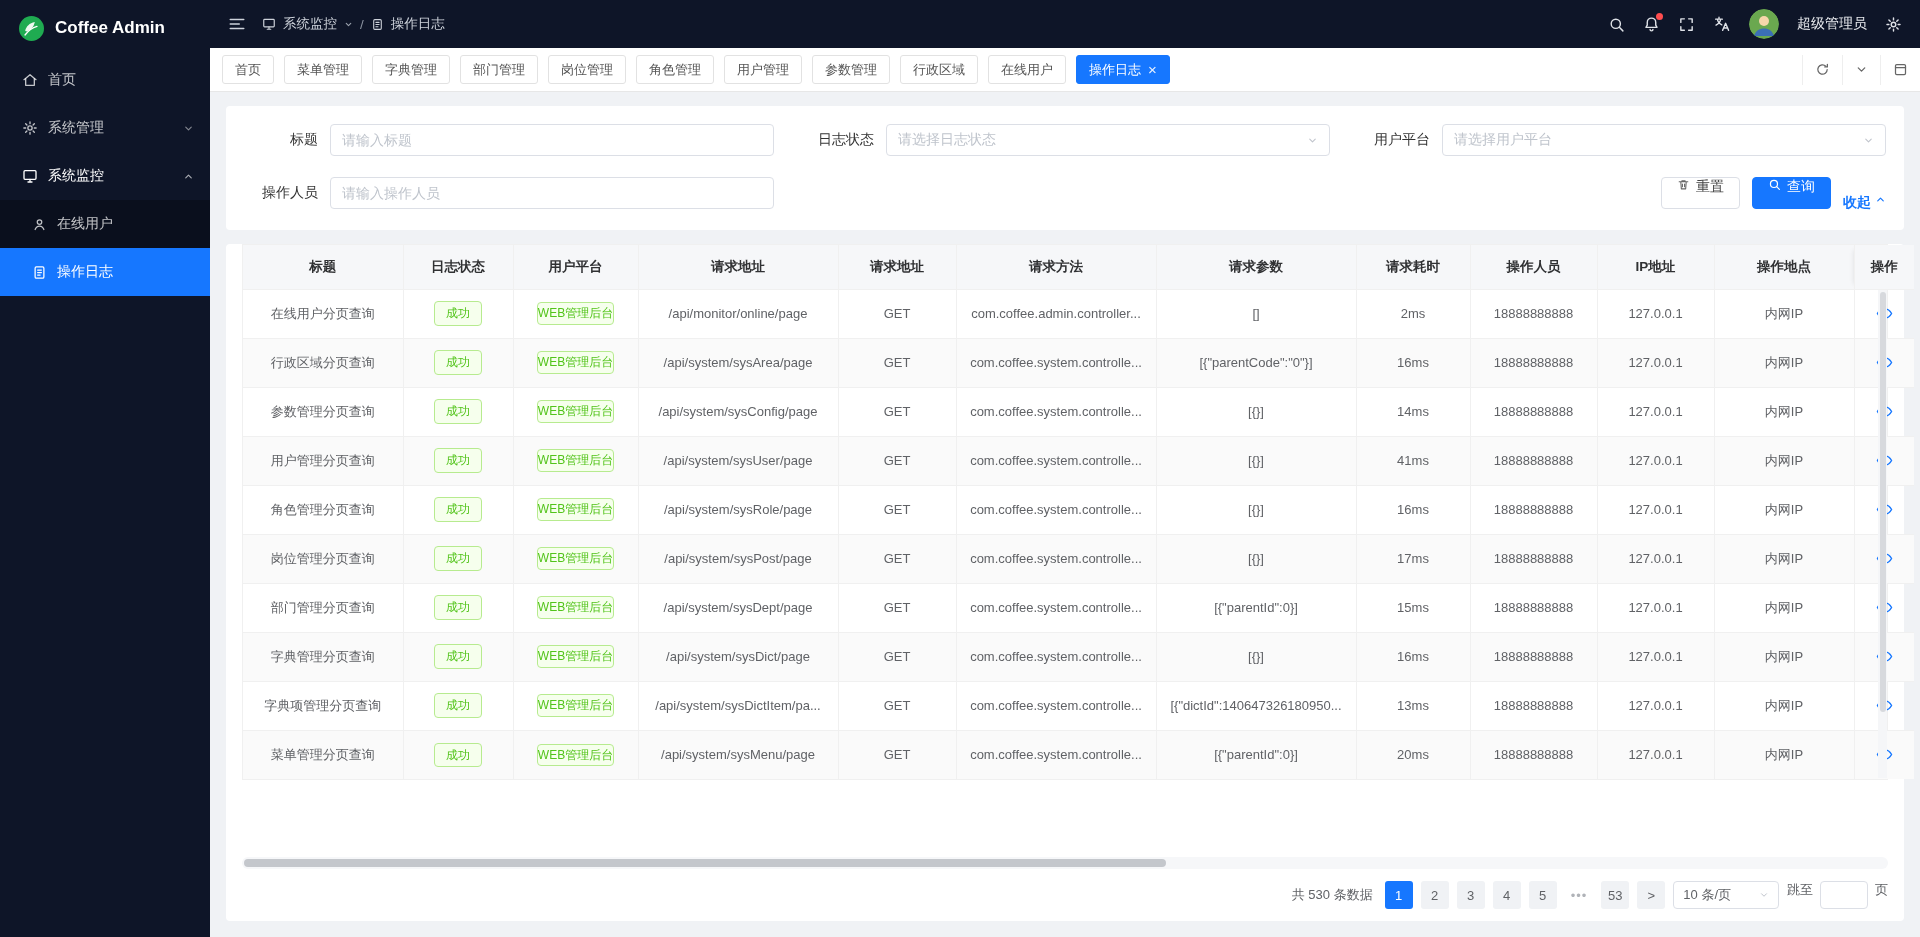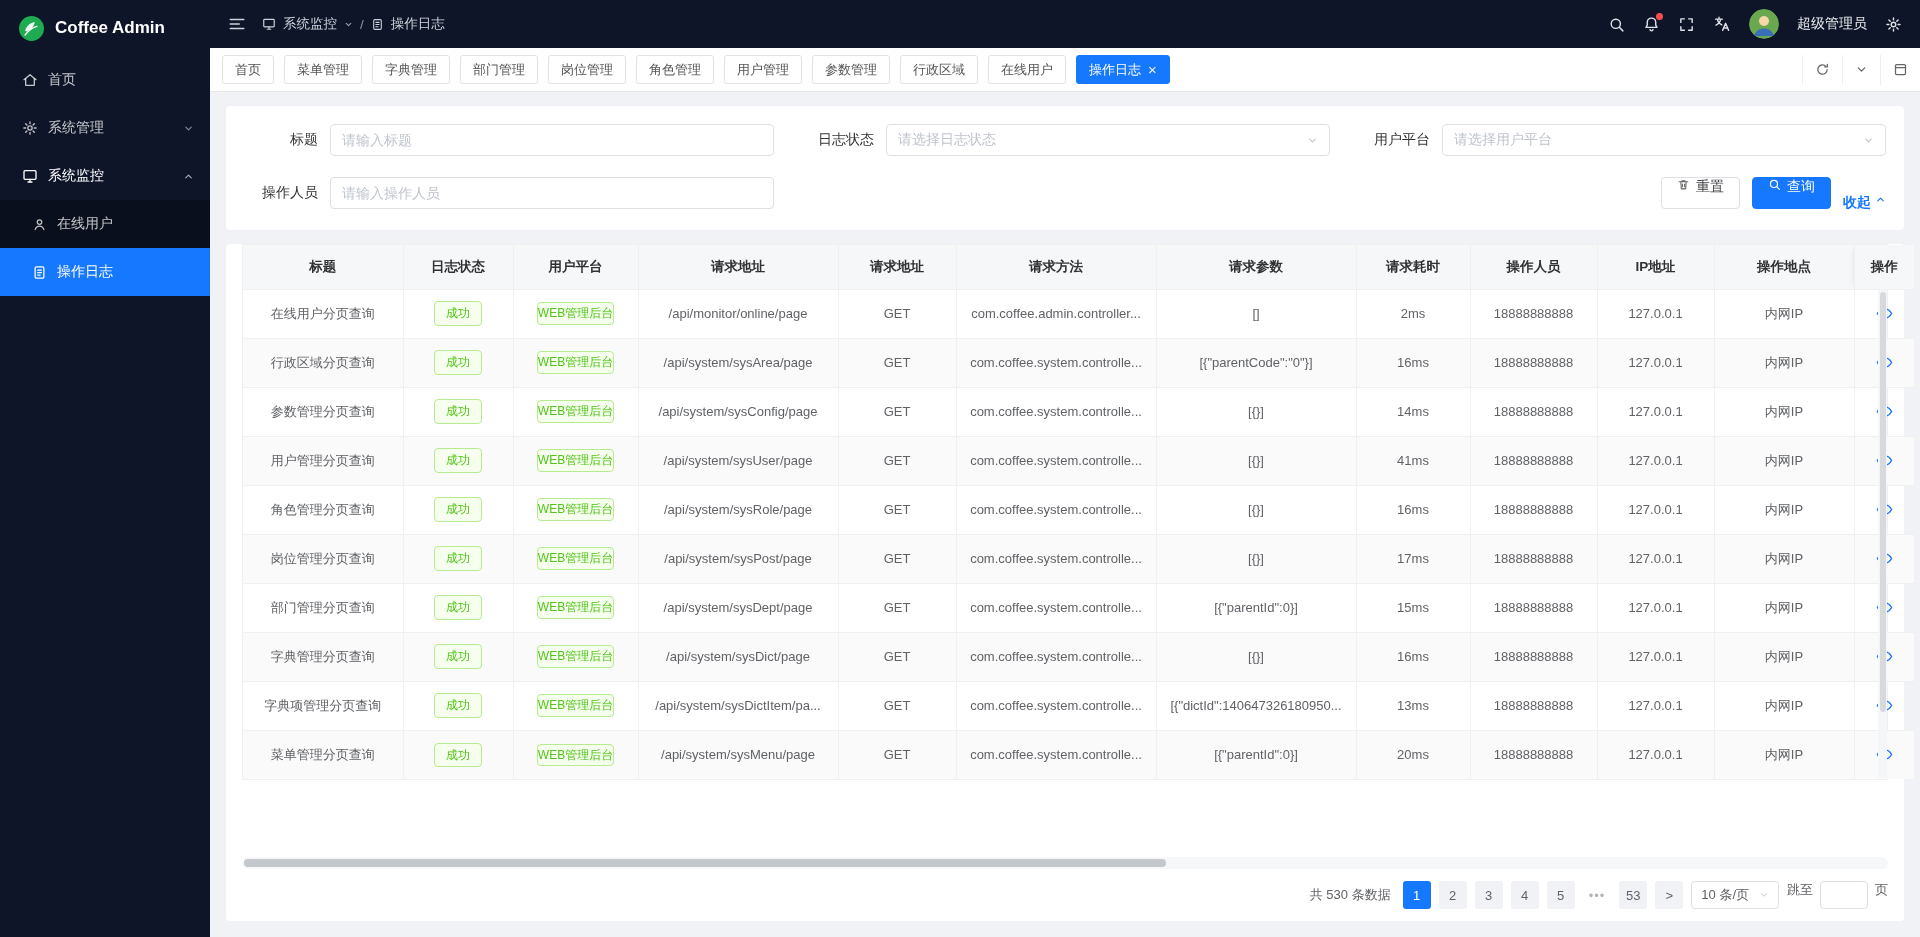--- a/index.html
+++ b/index.html
@@ -97,21 +97,21 @@
   
   .pagination { height:52px; display:flex; align-items:center; justify-content:flex-end; gap:8px;
                 padding:0 16px; font-size:13px; color:#606266; flex-shrink:0; }
   .total-text { margin-right:4px; }
   .pages { display:flex; gap:8px; align-items:center; }
   .page-item { min-width:28px; height:28px; border-radius:3px; background:#f0f2f5; display:inline-flex;
                align-items:center; justify-content:center; padding:0 6px; cursor:pointer; color:#606266; font-size:13px; }
   .page-active { background:#1677ff; color:#fff; }
   .page-dots { background:transparent; color:#b0b3b8; letter-spacing:1px; cursor:default; }
   .size-select { height:28px; border:1px solid #dcdfe6; border-radius:4px; display:inline-flex;
-                 align-items:center; gap:10px; padding:0 9px; background:#fff; cursor:pointer; color:#606266; }
+                 align-items:center; gap:28px; padding:0 9px; background:#fff; cursor:pointer; color:#606266; }
   .size-select .chev-down { color:#c0c4cc; }
   .jump-group { display:inline-flex; gap:7px; }
   .jump-input { width:48px; height:28px; border:1px solid #dcdfe6; border-radius:4px; outline:none;
                 font-family:inherit; font-size:13px; text-align:center; }
 </style>
 </head>
 <body>
 
 <div class="app">
 

